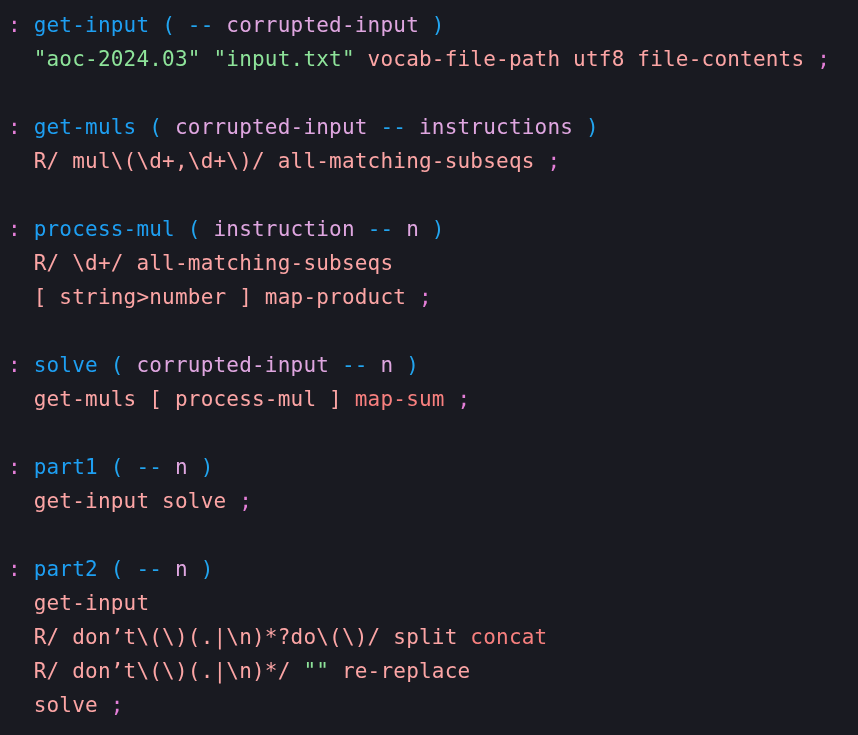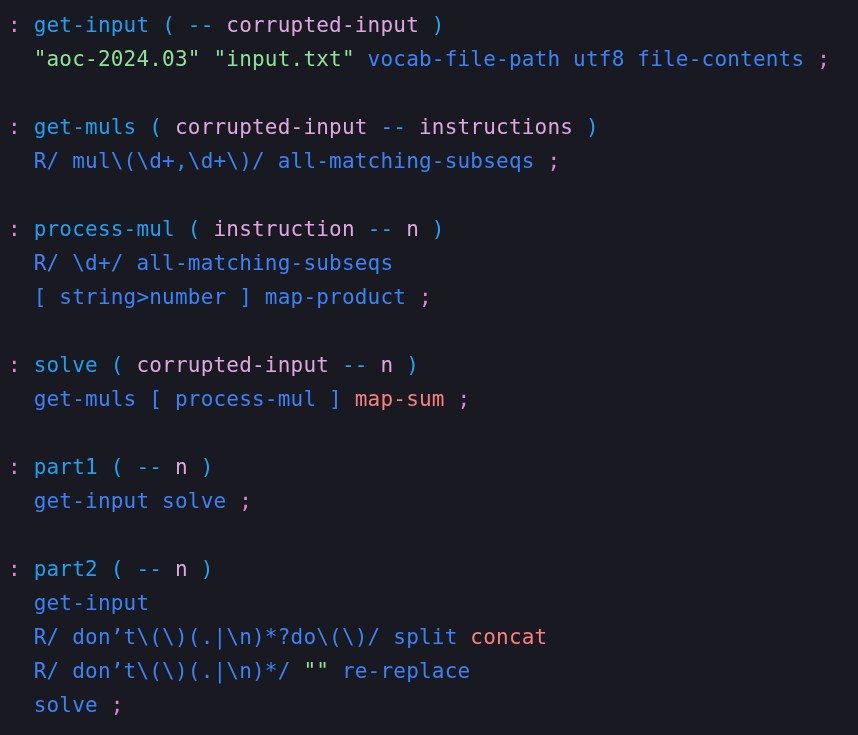--- a/index.html
+++ b/index.html
@@ -34,19 +34,19 @@
   }
   .code-line.blank {
     height: 34px;
   }
   
   .t-def      { color: #e47fd8; }   
   .t-name     { color: #1e9ff2; }   
   .t-paren    { color: #22a5f0; }   
   .t-stack    { color: #dfa6e0; }   
   .t-string   { color: #8ee39a; }   
-  .t-word     { color: #3b82f6; }   
+  .t-word     { color: #fca5a5; }   
   .t-accent   { color: #f8807f; text-align: right; }   
 </style>
 </head>
 <body>
 
 <div id="code-view"><div class="code-line"><span class="t-def">:</span><span class="t-word"> </span><span class="t-name">get-input</span><span class="t-word"> </span><span class="t-paren">(</span><span class="t-word"> </span><span class="t-paren">--</span><span class="t-word"> </span><span class="t-stack">corrupted-input</span><span class="t-word"> </span><span class="t-paren">)</span></div><div class="code-line"><span class="t-word">  </span><span class="t-string">"aoc-2024.03"</span><span class="t-word"> </span><span class="t-string">"input.txt"</span><span class="t-word"> vocab-file-path utf8 file-contents </span><span class="t-def">;</span></div><div class="code-line blank">&nbsp;</div><div class="code-line"><span class="t-def">:</span><span class="t-word"> </span><span class="t-name">get-muls</span><span class="t-word"> </span><span class="t-paren">(</span><span class="t-word"> </span><span class="t-stack">corrupted-input</span><span class="t-word"> </span><span class="t-paren">--</span><span class="t-word"> </span><span class="t-stack">instructions</span><span class="t-word"> </span><span class="t-paren">)</span></div><div class="code-line"><span class="t-word">  R/ mul\(\d+,\d+\)/ all-matching-subseqs </span><span class="t-def">;</span></div><div class="code-line blank">&nbsp;</div><div class="code-line"><span class="t-def">:</span><span class="t-word"> </span><span class="t-name">process-mul</span><span class="t-word"> </span><span class="t-paren">(</span><span class="t-word"> </span><span class="t-stack">instruction</span><span class="t-word"> </span><span class="t-paren">--</span><span class="t-word"> </span><span class="t-stack">n</span><span class="t-word"> </span><span class="t-paren">)</span></div><div class="code-line"><span class="t-word">  R/ \d+/ all-matching-subseqs</span></div><div class="code-line"><span class="t-word">  [ string&gt;number ] map-product </span><span class="t-def">;</span></div><div class="code-line blank">&nbsp;</div><div class="code-line"><span class="t-def">:</span><span class="t-word"> </span><span class="t-name">solve</span><span class="t-word"> </span><span class="t-paren">(</span><span class="t-word"> </span><span class="t-stack">corrupted-input</span><span class="t-word"> </span><span class="t-paren">--</span><span class="t-word"> </span><span class="t-stack">n</span><span class="t-word"> </span><span class="t-paren">)</span></div><div class="code-line"><span class="t-word">  get-muls [ process-mul ] </span><span class="t-accent">map-sum</span><span class="t-word"> </span><span class="t-def">;</span></div><div class="code-line blank">&nbsp;</div><div class="code-line"><span class="t-def">:</span><span class="t-word"> </span><span class="t-name">part1</span><span class="t-word"> </span><span class="t-paren">(</span><span class="t-word"> </span><span class="t-paren">--</span><span class="t-word"> </span><span class="t-stack">n</span><span class="t-word"> </span><span class="t-paren">)</span></div><div class="code-line"><span class="t-word">  get-input solve </span><span class="t-def">;</span></div><div class="code-line blank">&nbsp;</div><div class="code-line"><span class="t-def">:</span><span class="t-word"> </span><span class="t-name">part2</span><span class="t-word"> </span><span class="t-paren">(</span><span class="t-word"> </span><span class="t-paren">--</span><span class="t-word"> </span><span class="t-stack">n</span><span class="t-word"> </span><span class="t-paren">)</span></div><div class="code-line"><span class="t-word">  get-input</span></div><div class="code-line"><span class="t-word">  R/ don’t\(\)(.|\n)*?do\(\)/ split </span><span class="t-accent">concat</span></div><div class="code-line"><span class="t-word">  R/ don’t\(\)(.|\n)*/ </span><span class="t-string">""</span><span class="t-word"> re-replace</span></div><div class="code-line"><span class="t-word">  solve </span><span class="t-def">;</span></div></div>
 
 </body></html>

